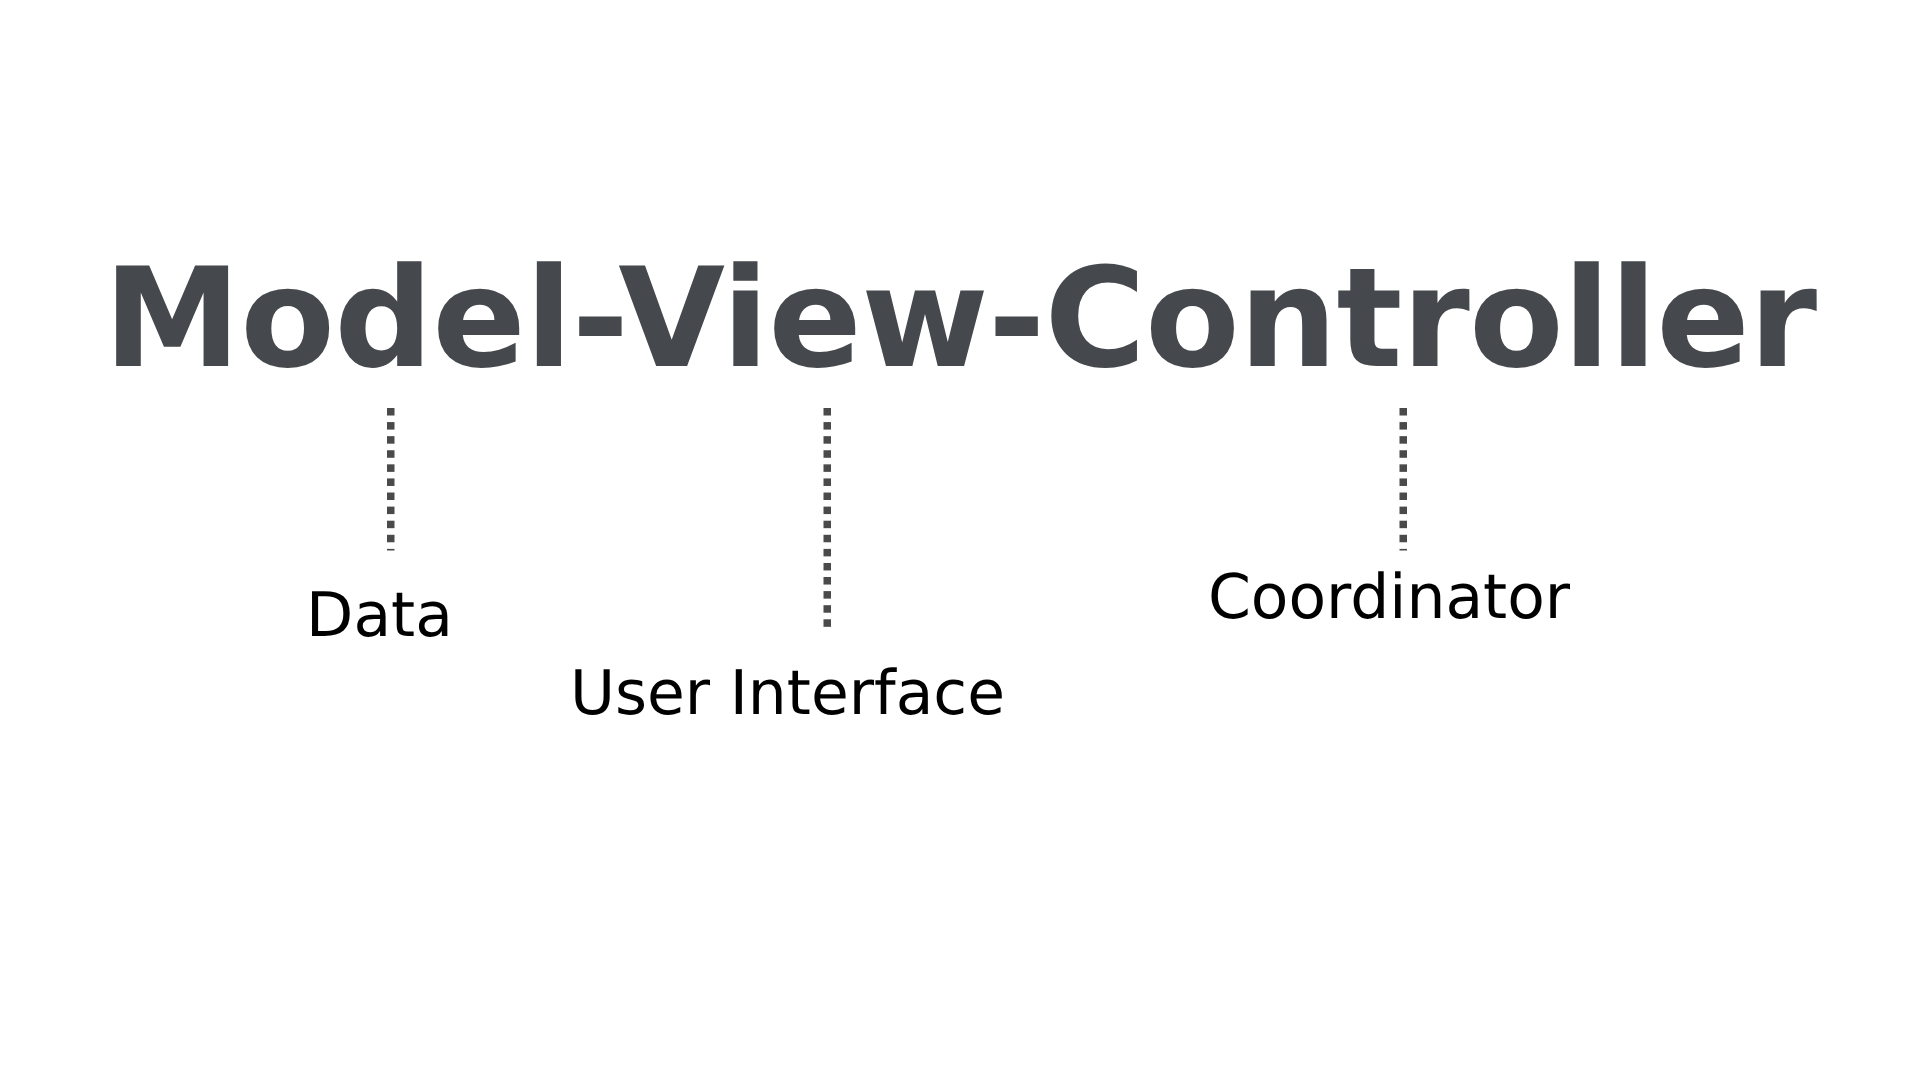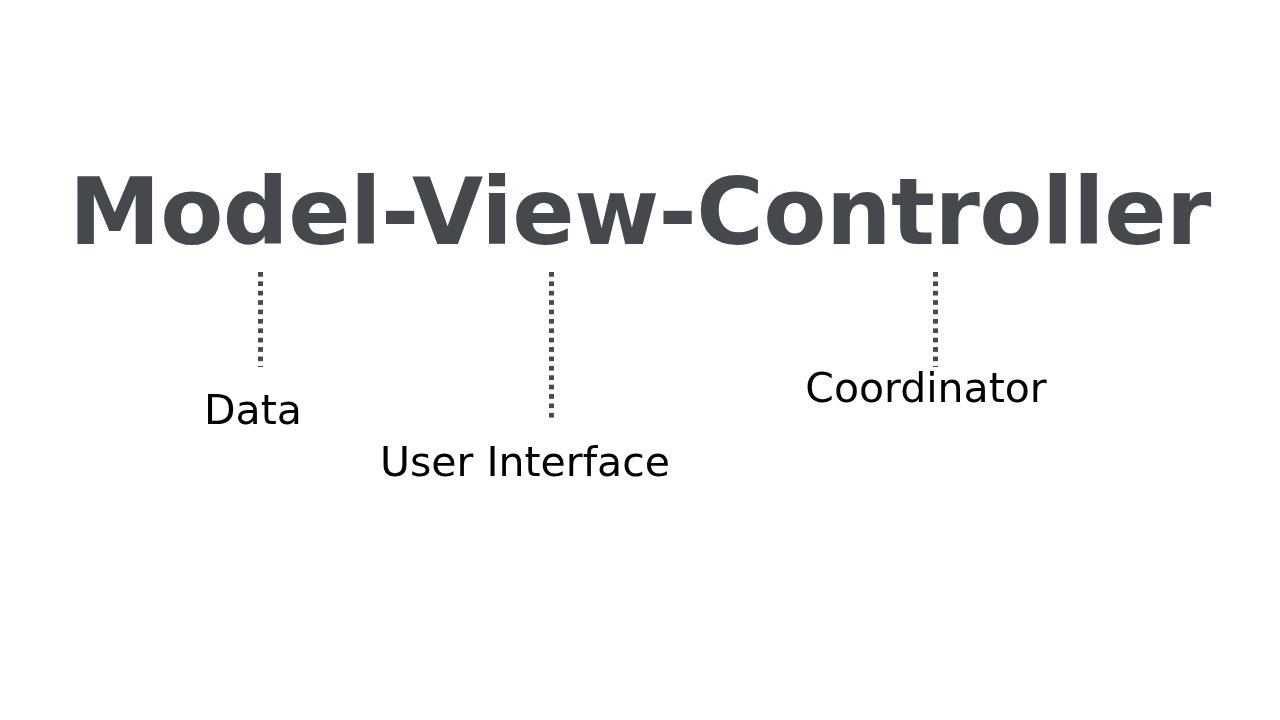--- a/index.html
+++ b/index.html
@@ -88,21 +88,21 @@
   }
 
   #label-user-interface {
     left: 365px;
     top: 438px;
     width: 320px;
   }
 
   #label-coordinator {
     left: 766px;
-    top: 364px;
+    top: 374px;
     width: 320px;
   }
 </style>
 </head>
 <body>
 
 <div id="slide">
 
   <div id="title">Model-View-Controller</div>
 

